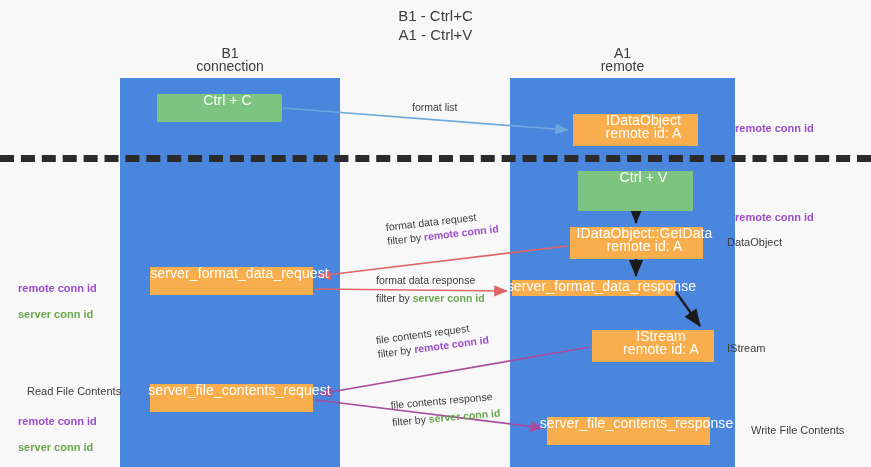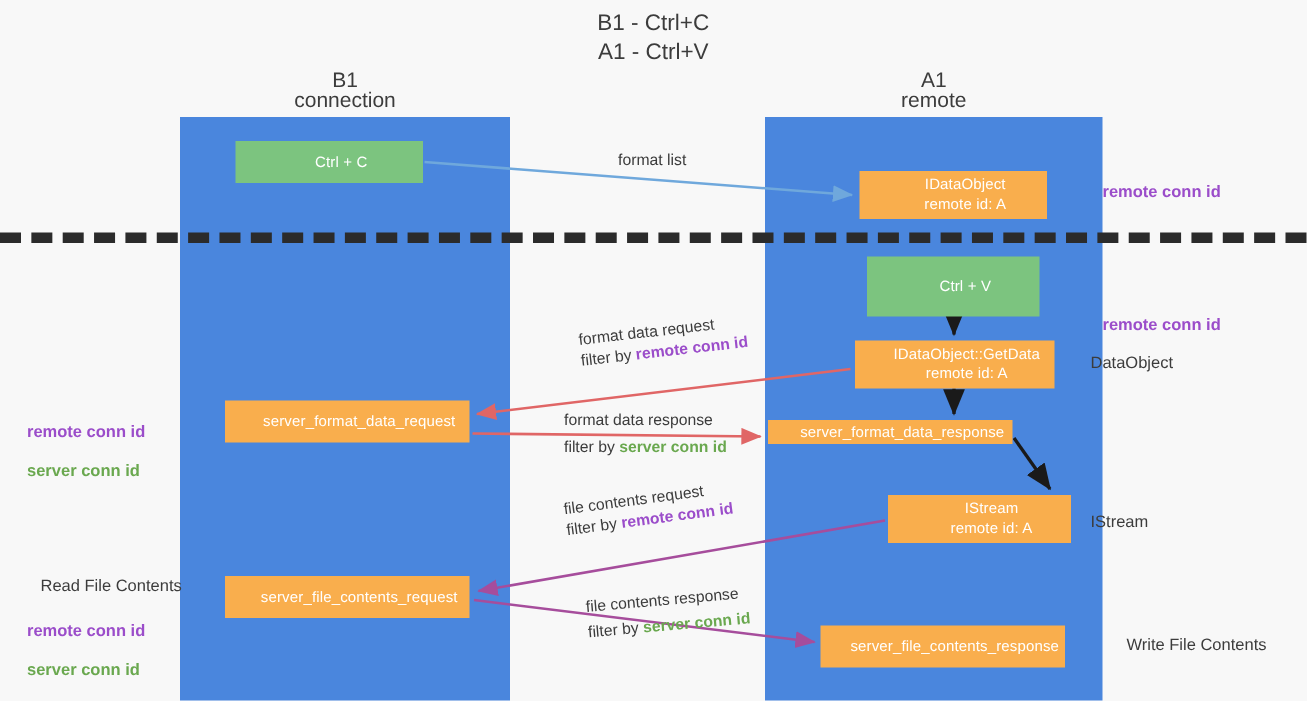--- a/index.html
+++ b/index.html
@@ -40,27 +40,27 @@
   
   #divider{
     left:0;top:155px;width:871px;height:0;
     border-top:7px dashed #2b2b2b;
   }
 
   
   .node{
     box-sizing:border-box;
     color:#ffffff;
-    font-size:10px;
+    font-size:14px;
     line-height:13px;
     text-align:center;
     display:flex;
     flex-direction:column;
     align-items:center;
-    justify-content:center;
+    justify-content:flex-start;
     white-space:pre-line;
     letter-spacing:0.1px;
     padding-left:16px;
   }
   .node.green{background:#7cc47f;}
   .node.orange{background:#f9ae4d;}
 
   #n-ctrlc   {left:157px;top:94px;  width:125px;height:28px;}
   #n-idataobj{left:573px;top:114px; width:125px;height:32px;}
   #n-ctrlv   {left:578px;top:171px; width:115px;height:40px;}

